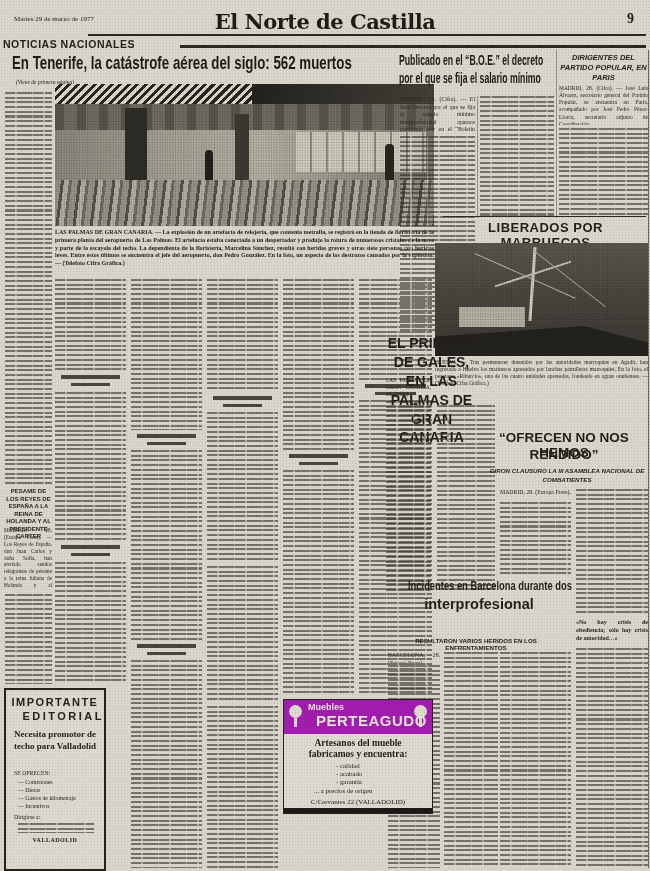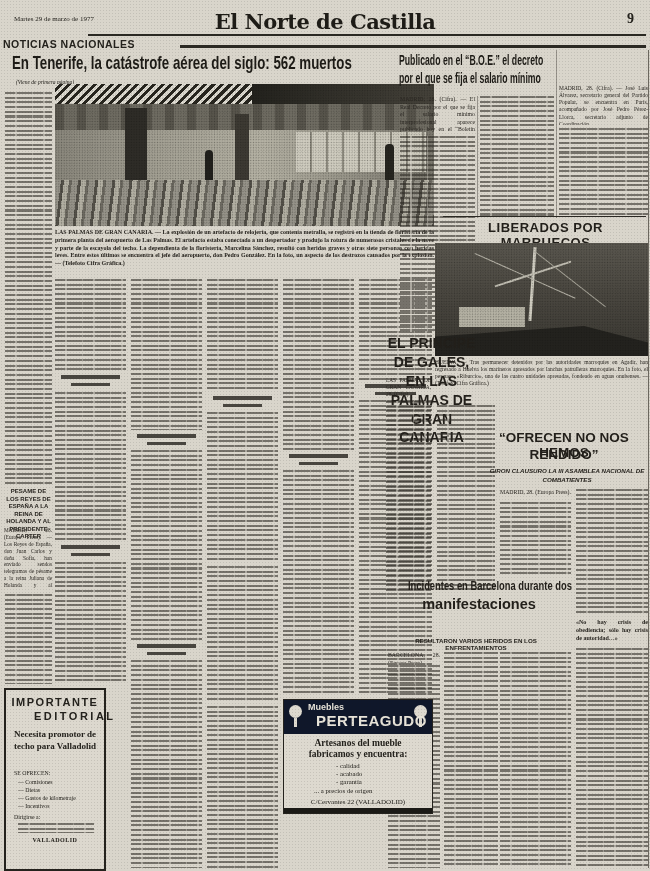--- a/index.html
+++ b/index.html
@@ -100,20 +100,21 @@
   <div class="gk" style="left:359px;top:400px;width:73px;height:296px;"></div>
 
   <div class="hl" style="left:399px;top:49px;font-size:14px;line-height:1.45;transform:scale(.62,1.05);transform-origin:left top;">Publicado en el “B.O.E.” el decreto</div>
   <div class="hl" style="left:399px;top:69px;font-size:14px;transform:scale(.62,1.05);transform-origin:left top;">por el que se fija el salario mínimo</div>
   <div class="lead" style="left:400px;top:96px;width:75px;height:36px;">MADRID, 28. (Cifra). — El Real Decreto por el que se fija el salario mínimo interprofesional aparece publicado hoy en el “Boletín Oficial del Estado”.</div>
   <div class="gk" style="left:400px;top:136px;width:75px;height:196px;"></div>
   <div class="vrule" style="left:477px;top:96px;height:122px;"></div>
   <div class="gk" style="left:480px;top:96px;width:74px;height:120px;"></div>
 
   <div class="vrule" style="left:556px;top:50px;height:168px;"></div>
+  <div class="shead" style="left:559px;top:53px;width:89px;font-size:7.5px;font-style:italic;line-height:1.3;">DIRIGENTES DEL PARTIDO POPULAR, EN PARIS</div>
   <div class="lead" style="left:559px;top:85px;width:89px;height:40px;font-size:5.5px;">MADRID, 28. (Cifra). — José Luis Álvarez, secretario general del Partido Popular, se encuentra en París, acompañado por José Pedro Pérez-Llorca, secretario adjunto de Coordinación.</div>
   <div class="gk" style="left:559px;top:128px;width:89px;height:88px;"></div>
 
   <div class="rule" style="left:443px;right:4px;top:216px;height:1px;"></div>
   <div class="shead" style="left:443px;top:220px;width:205px;font-size:13px;letter-spacing:.5px;">LIBERADOS POR MARRUECOS</div>
   <div class="photo" style="left:435px;top:243px;width:213px;height:113px;background:linear-gradient(180deg,#5a574f 0%,#4a4740 45%,#3a3832 100%);">
     <div class="abs" style="left:96px;top:4px;width:3px;height:74px;background:#cfccc0;transform:rotate(4deg);"></div>
     <div class="abs" style="left:58px;top:30px;width:80px;height:2px;background:#c5c2b6;transform:rotate(-18deg);"></div>
     <div class="abs" style="left:40px;top:10px;width:110px;height:1px;background:#b9b6aa;transform:rotate(24deg);transform-origin:left top;"></div>
     <div class="abs" style="left:100px;top:8px;width:90px;height:1px;background:#a9a69a;transform:rotate(38deg);transform-origin:left top;"></div>
@@ -131,42 +132,42 @@
   <div class="shead" style="left:478px;top:447px;width:172px;font-size:13.5px;">RENDIDO”</div>
   <div class="shead" style="left:488px;top:467px;width:158px;font-size:6.2px;font-style:italic;line-height:1.4;">GIRON CLAUSURO LA III ASAMBLEA NACIONAL DE COMBATIENTES</div>
   <div class="lead" style="left:500px;top:489px;width:71px;height:11px;">MADRID, 28. (Europa Press). —</div>
   <div class="gk" style="left:500px;top:502px;width:71px;height:72px;"></div>
   <div class="gk" style="left:500px;top:652px;width:71px;height:216px;"></div>
   <div class="gk" style="left:576px;top:489px;width:72px;height:126px;"></div>
   <div class="lead" style="left:576px;top:619px;width:72px;height:24px;font-weight:700;font-size:6px;">«No hay crisis de obediencia; sólo hay crisis de autoridad…»</div>
   <div class="gk" style="left:576px;top:648px;width:72px;height:220px;"></div>
 
   <div class="shead" style="left:388px;top:579px;width:182px;font-size:12px;white-space:nowrap;transform:scaleX(.78);transform-origin:center top;">Incidentes en Barcelona durante dos</div>
-  <div class="shead" style="left:388px;top:596px;width:182px;font-size:14.5px;">manifestaciones</div>
+  <div class="shead" style="left:388px;top:596px;width:182px;font-size:14.5px;">interprofesional</div>
   <div class="shead" style="left:386px;top:637px;width:180px;font-size:6.2px;">RESULTARON VARIOS HERIDOS EN LOS ENFRENTAMIENTOS</div>
   <div class="lead" style="left:388px;top:652px;width:52px;height:11px;">BARCELONA, 28. (Europa Press). —</div>
   <div class="gk" style="left:388px;top:665px;width:52px;height:203px;"></div>
   <div class="gk" style="left:444px;top:652px;width:54px;height:216px;"></div>
 
   <div class="box-ad" style="left:4px;top:688px;width:98px;height:179px;">
     <div class="abs" style="left:0;top:6px;width:100%;text-align:center;font-family:'Liberation Sans',sans-serif;font-weight:700;font-size:11px;letter-spacing:1.5px;">IMPORTANTE</div>
-    <div class="abs" style="left:16px;top:20px;width:100%;text-align:left;font-family:'Liberation Sans',sans-serif;font-weight:700;font-size:11px;letter-spacing:2.5px;padding-left:12px;">EDITORIAL</div>
+    <div class="abs" style="left:0;top:20px;width:100%;text-align:right;font-family:'Liberation Sans',sans-serif;font-weight:700;font-size:11px;letter-spacing:2.5px;">EDITORIAL</div>
     <div class="abs" style="left:5px;top:38px;width:88px;text-align:center;font-weight:700;font-size:9px;line-height:1.35;">Necesita promotor de techo para Valladolid</div>
     <div class="abs" style="left:8px;top:80px;font-size:5.8px;">SE OFRECEN:</div>
     <div class="abs" style="left:12px;top:89px;font-size:5.8px;">— Comisiones</div>
     <div class="abs" style="left:12px;top:97px;font-size:5.8px;">— Dietas</div>
     <div class="abs" style="left:12px;top:105px;font-size:5.8px;">— Gastos de kilometraje</div>
     <div class="abs" style="left:12px;top:113px;font-size:5.8px;">— Incentivos</div>
     <div class="abs" style="left:8px;top:124px;font-size:5.8px;">Dirigirse a:</div>
     <div class="gk" style="left:12px;top:133px;width:76px;height:10px;"></div>
     <div class="abs" style="left:0;top:147px;width:100%;text-align:center;font-weight:700;font-size:6px;letter-spacing:.5px;">VALLADOLID</div>
   </div>
 
   <div class="abs" style="left:283px;top:699px;width:148px;height:113px;border:1px solid #24221d;background:#ddd9cf;">
-    <div class="abs" style="left:0;top:0;width:100%;height:34px;background:#0f172a;">
+    <div class="abs" style="left:0;top:0;width:100%;height:34px;background:#a21caf;">
       <span class="abs" style="left:5px;top:5px;width:13px;height:13px;border-radius:50%;background:#ddd9cf;"></span>
       <span class="abs" style="left:10px;top:18px;width:3px;height:9px;background:#ddd9cf;"></span>
       <span class="abs" style="right:5px;top:5px;width:13px;height:13px;border-radius:50%;background:#ddd9cf;"></span>
       <span class="abs" style="right:10px;top:18px;width:3px;height:9px;background:#ddd9cf;"></span>
       <div class="abs" style="left:24px;top:2px;color:#e7e3d8;font-family:'Liberation Sans',sans-serif;font-weight:700;font-size:9px;">Muebles</div>
       <div class="abs" style="left:32px;top:12px;color:#e7e3d8;font-family:'Liberation Sans',sans-serif;font-weight:700;font-size:15px;letter-spacing:.5px;">PERTEAGUDO</div>
     </div>
     <div class="abs" style="left:0;top:38px;width:100%;text-align:center;font-weight:700;font-size:9.5px;">Artesanos del mueble</div>
     <div class="abs" style="left:0;top:49px;width:100%;text-align:center;font-weight:700;font-size:9.5px;">fabricamos y encuentra:</div>
     <div class="abs" style="left:52px;top:62px;font-size:6.8px;">- calidad</div>

